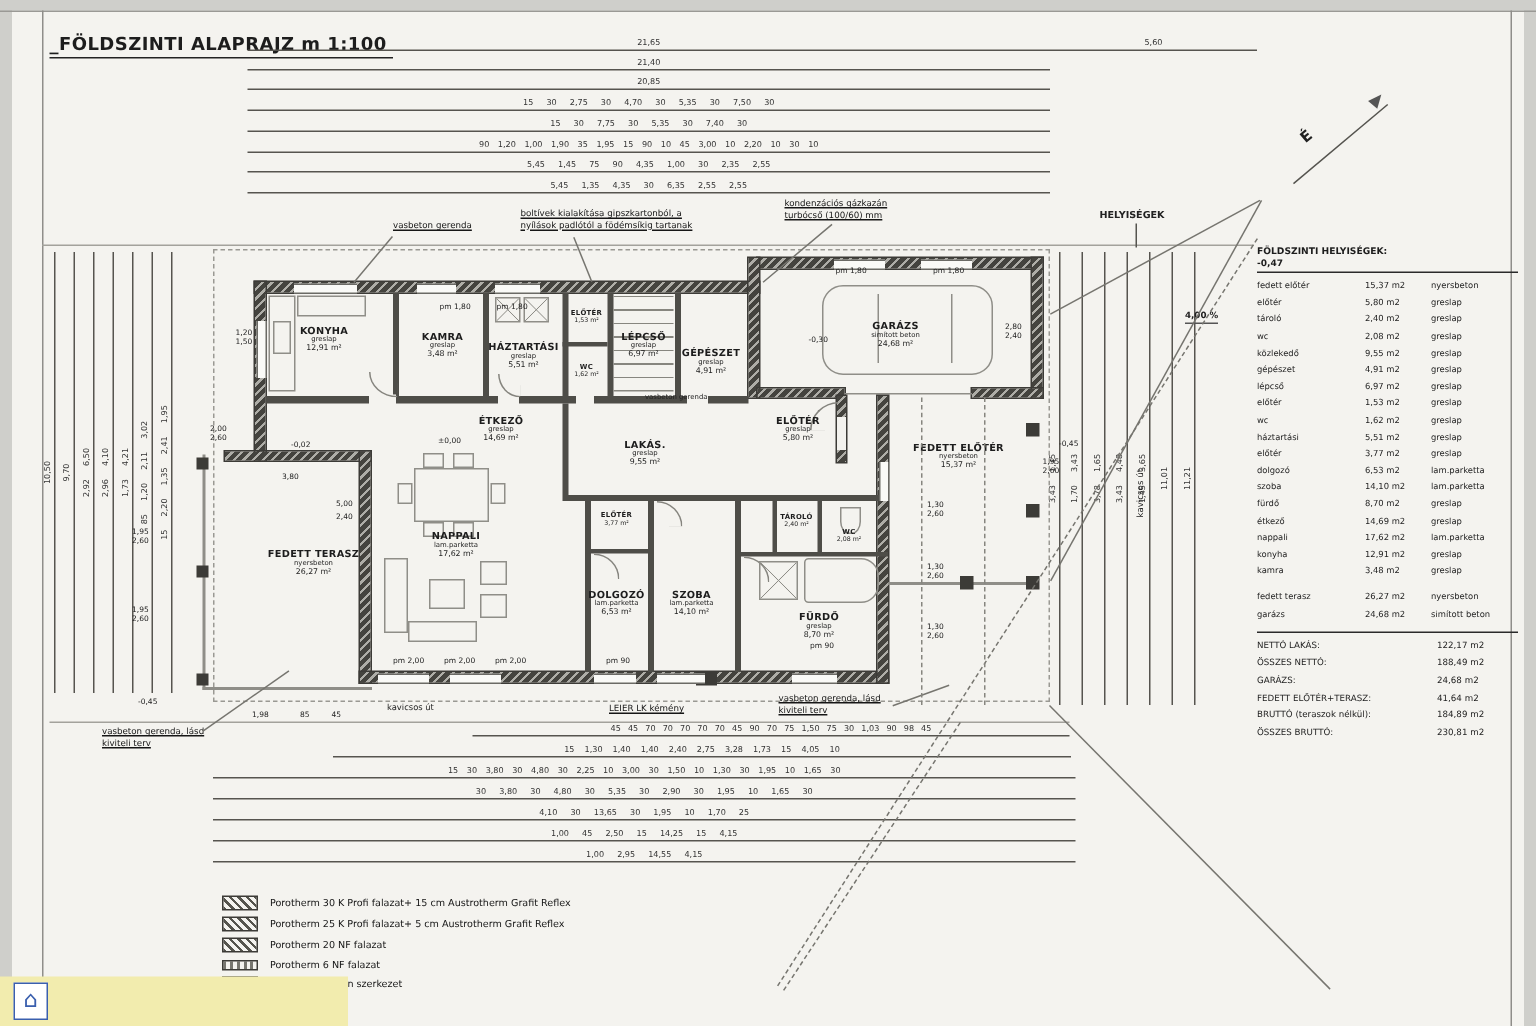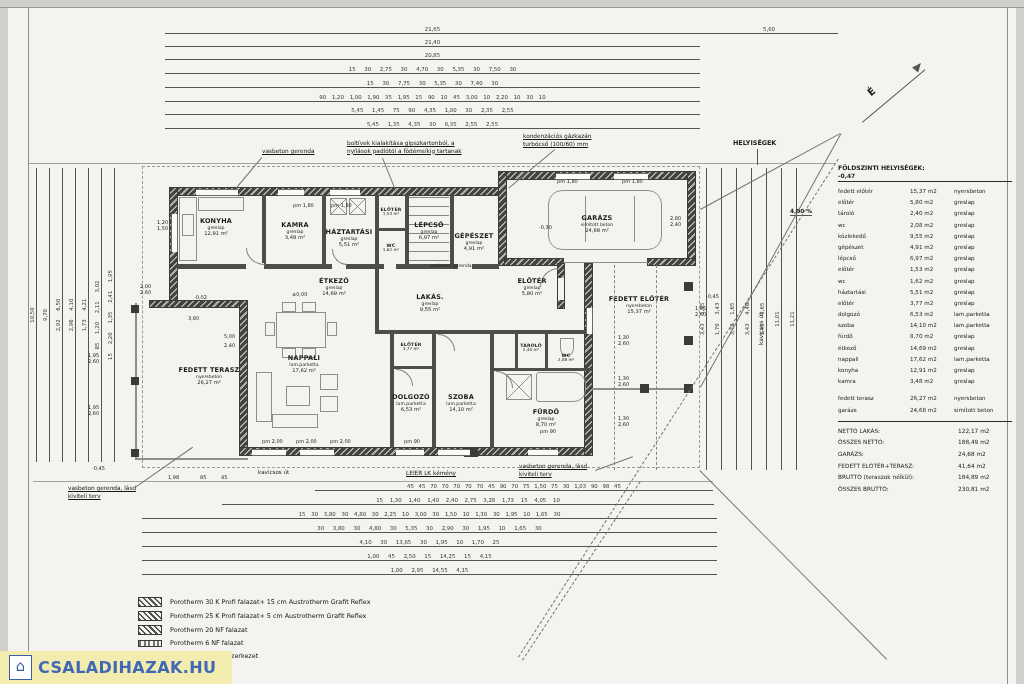--- a/index.html
+++ b/index.html
@@ -38,41 +38,42 @@
   .dashv{position:absolute;border-left:1px dashed #86857f;width:0;}
   .title{position:absolute;left:33px;top:22px;font-size:12px;font-weight:bold;letter-spacing:.3px;border-bottom:1.5px solid #222;padding:0 4px 2px 0;}
   .sched{position:absolute;left:838px;top:164px;width:174px;}
   .sched .hd{font-size:6.1px;font-weight:bold;}
   .sched .lv{font-size:6px;font-weight:bold;border-bottom:1px solid #2a2a2a;padding:1px 0 2px;margin-bottom:4px;}
   .srow{display:flex;font-size:5.6px;line-height:2.0;}
   .srow .c1{width:72px;} .srow .c2{width:44px;} .srow .c3{flex:1;}
   .sep{border-top:1px solid #2a2a2a;margin:5px 0 4px;}
   .totrow{display:flex;font-size:5.8px;line-height:2.0;}
   .totrow .tl{width:120px;} .totrow .tv{flex:1;}
-  .legend{position:absolute;left:138px;top:597px;text-align:right;}
+  .legend{position:absolute;left:148px;top:597px;text-align:right;}
   .lrow{display:flex;align-items:center;margin-bottom:4px;}
   .sw{width:22px;height:8px;border:1px solid #3c3b37;margin-right:8px;flex:none;}
   .sw.h1{background:repeating-linear-gradient(45deg,#55544d 0 1.5px,transparent 1.5px 4px);}
   .sw.dots{background:repeating-linear-gradient(90deg,#77766f 0 2px,transparent 2px 4.5px);height:5px;}
   .sw.solid{background:#403f3b;}
   .lrow span{font-size:6.4px;color:#161616;}
   .wm{position:absolute;left:0;top:651px;width:232px;height:33px;background:#f2ecae;display:flex;align-items:center;z-index:5;}
   .wm .ic{width:21px;height:23px;background:#fff;border:1px solid #3a5fae;margin:0 6px 0 9px;color:#3a5fae;font-size:15px;text-align:center;line-height:21px;flex:none;}
   .wm .tx{font-size:16px;font-weight:bold;color:#4068b4;letter-spacing:.4px;}
   .ah{position:absolute;width:0;height:0;border-left:4px solid transparent;border-right:4px solid transparent;border-bottom:9px solid #555;}
 </style>
 </head>
 <body>
 
 <div class="canvas">
   <div class="sheet"></div>
   <div class="thin" style="left:0;top:7px;width:1024px;height:1px;background:#9a9995"></div>
   <div class="thin" style="left:28px;top:7px;width:1px;height:677px;background:#8f8e8a"></div>
   <div class="thin" style="left:1007px;top:7px;width:1px;height:677px;background:#8f8e8a"></div>
 
+  <div class="title">_FÖLDSZINTI ALAPRAJZ m 1:100</div>
 
   <div class="thin" style="left:28px;top:163px;width:808px;height:1px;background:#a3a29c"></div>
   <div class="thin" style="left:33px;top:481px;width:680px;height:1px;background:#a3a29c"></div>
 
   <div class="chain" style="left:165px;top:33px;width:535px">
       <span>21,65</span>
     </div>
   <div class="chain" style="left:700px;top:33px;width:138px">
       <span>5,60</span>
     </div>
@@ -615,15 +616,14 @@
         <span>Porotherm 6 NF falazat</span>
       </div>
     <div class="lrow">
         <div class="sw solid"></div>
         <span>monolit vasbeton szerkezet</span>
       </div>
   </div>
 
   <div class="wm">
     <div class="ic">⌂</div>
-    <div class="tx">CSALADIHAZAK.HU</div>
   </div>
 </div>
 
 </body></html>

